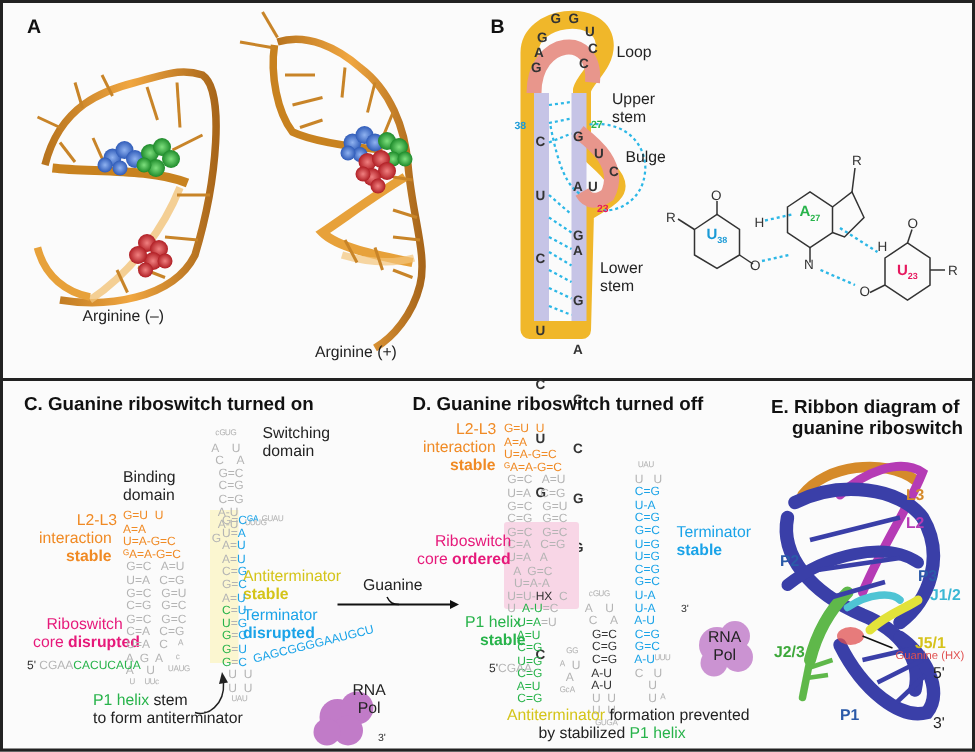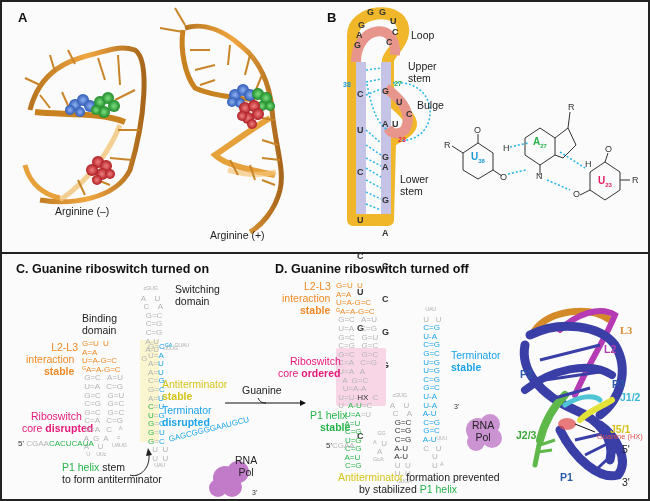--- a/index.html
+++ b/index.html
@@ -426,20 +426,22 @@
   </g>
 </svg>
 <div class="lbl" style="left:472px;top:420px;text-align:center;">
     <div>RNA</div>
     <div>Pol</div>
   </div>
 <div class="lbl" style="left:338px;top:472px;"><span class="yellow">Antiterminator</span><span> formation prevented</span></div>
 <div class="lbl" style="left:359px;top:484px;"><span>by stabilized </span><span class="green">P1 helix</span></div>
 
 <div class="title" style="left:514px;top:264px;">
+  <div>E. Ribbon diagram of</div>
+  <div style="padding-left:14px">guanine riboswitch</div>
 </div>
 <svg width="650" height="501">
   <g fill="none" stroke-linecap="round">
     <path d="M535,330 C550,310 590,305 610,320" stroke="#d58a2a" stroke-width="7"></path>
     <path d="M560,330 C575,315 600,305 615,315 C605,340 590,360 575,395" stroke="#b53bb5" stroke-width="6"></path>
     <path d="M530,335 C560,320 600,325 615,345 C630,370 620,400 600,415" stroke="#3a3fa8" stroke-width="9"></path>
     <path d="M525,345 C520,370 540,395 575,410 C600,420 615,440 610,460" stroke="#3a3fa8" stroke-width="9"></path>
     <path d="M525,390 C550,370 590,360 612,375" stroke="#3a3fa8" stroke-width="8"></path>
     <path d="M560,430 C575,460 600,480 618,475 C630,460 615,435 600,425" stroke="#3a3fa8" stroke-width="9"></path>
     <path d="M540,440 C545,420 555,405 565,395" stroke="#5fb84a" stroke-width="8"></path>
@@ -455,21 +457,21 @@
       <line x1="545" y1="380" x2="600" y2="372"></line>
       <line x1="555" y1="398" x2="590" y2="388"></line>
   </g>
   <g stroke="#5fb84a" stroke-width="3">
       <line x1="540" y1="445" x2="555" y2="440"></line>
       <line x1="538" y1="452" x2="552" y2="450"></line>
     </g>
   <ellipse cx="567" cy="424" rx="9" ry="6" fill="#e05050" opacity="0.75"></ellipse>
   <line x1="575" y1="424" x2="595" y2="432" stroke="#111" stroke-width="1"></line>
 </svg>
-<div class="lbl" style="left:620px;top:325px;color:#d58a2a;font-weight:bold;font-family:Liberation Serif, serif;">L3</div>
+<div class="lbl" style="left:604px;top:325px;color:#d58a2a;font-weight:bold;">L3</div>
 <div class="lbl" style="left:604px;top:344px;color:#b53bb5;font-weight:bold;">L2</div>
 <div class="lbl" style="left:520px;top:369px;color:#2b5aa8;font-weight:bold;">P2</div>
 <div class="lbl" style="left:612px;top:379px;color:#2b5aa8;font-weight:bold;">P3</div>
 <div class="lbl" style="left:620px;top:392px;color:#3ab7d4;font-weight:bold;">J1/2</div>
 <div class="lbl" style="left:610px;top:424px;color:#d6c21a;font-weight:bold;">J5/1</div>
 <div class="lbl" style="left:516px;top:430px;color:#3da83a;font-weight:bold;">J2/3</div>
 <div class="lbl" style="left:597px;top:433px;color:#e05050;font-size:7.5px;">Guanine (HX)</div>
 <div class="lbl" style="left:622px;top:444px;color:#222;">5'</div>
 <div class="lbl" style="left:560px;top:472px;color:#2b5aa8;font-weight:bold;">P1</div>
 <div class="lbl" style="left:622px;top:477px;color:#222;">3'</div>

